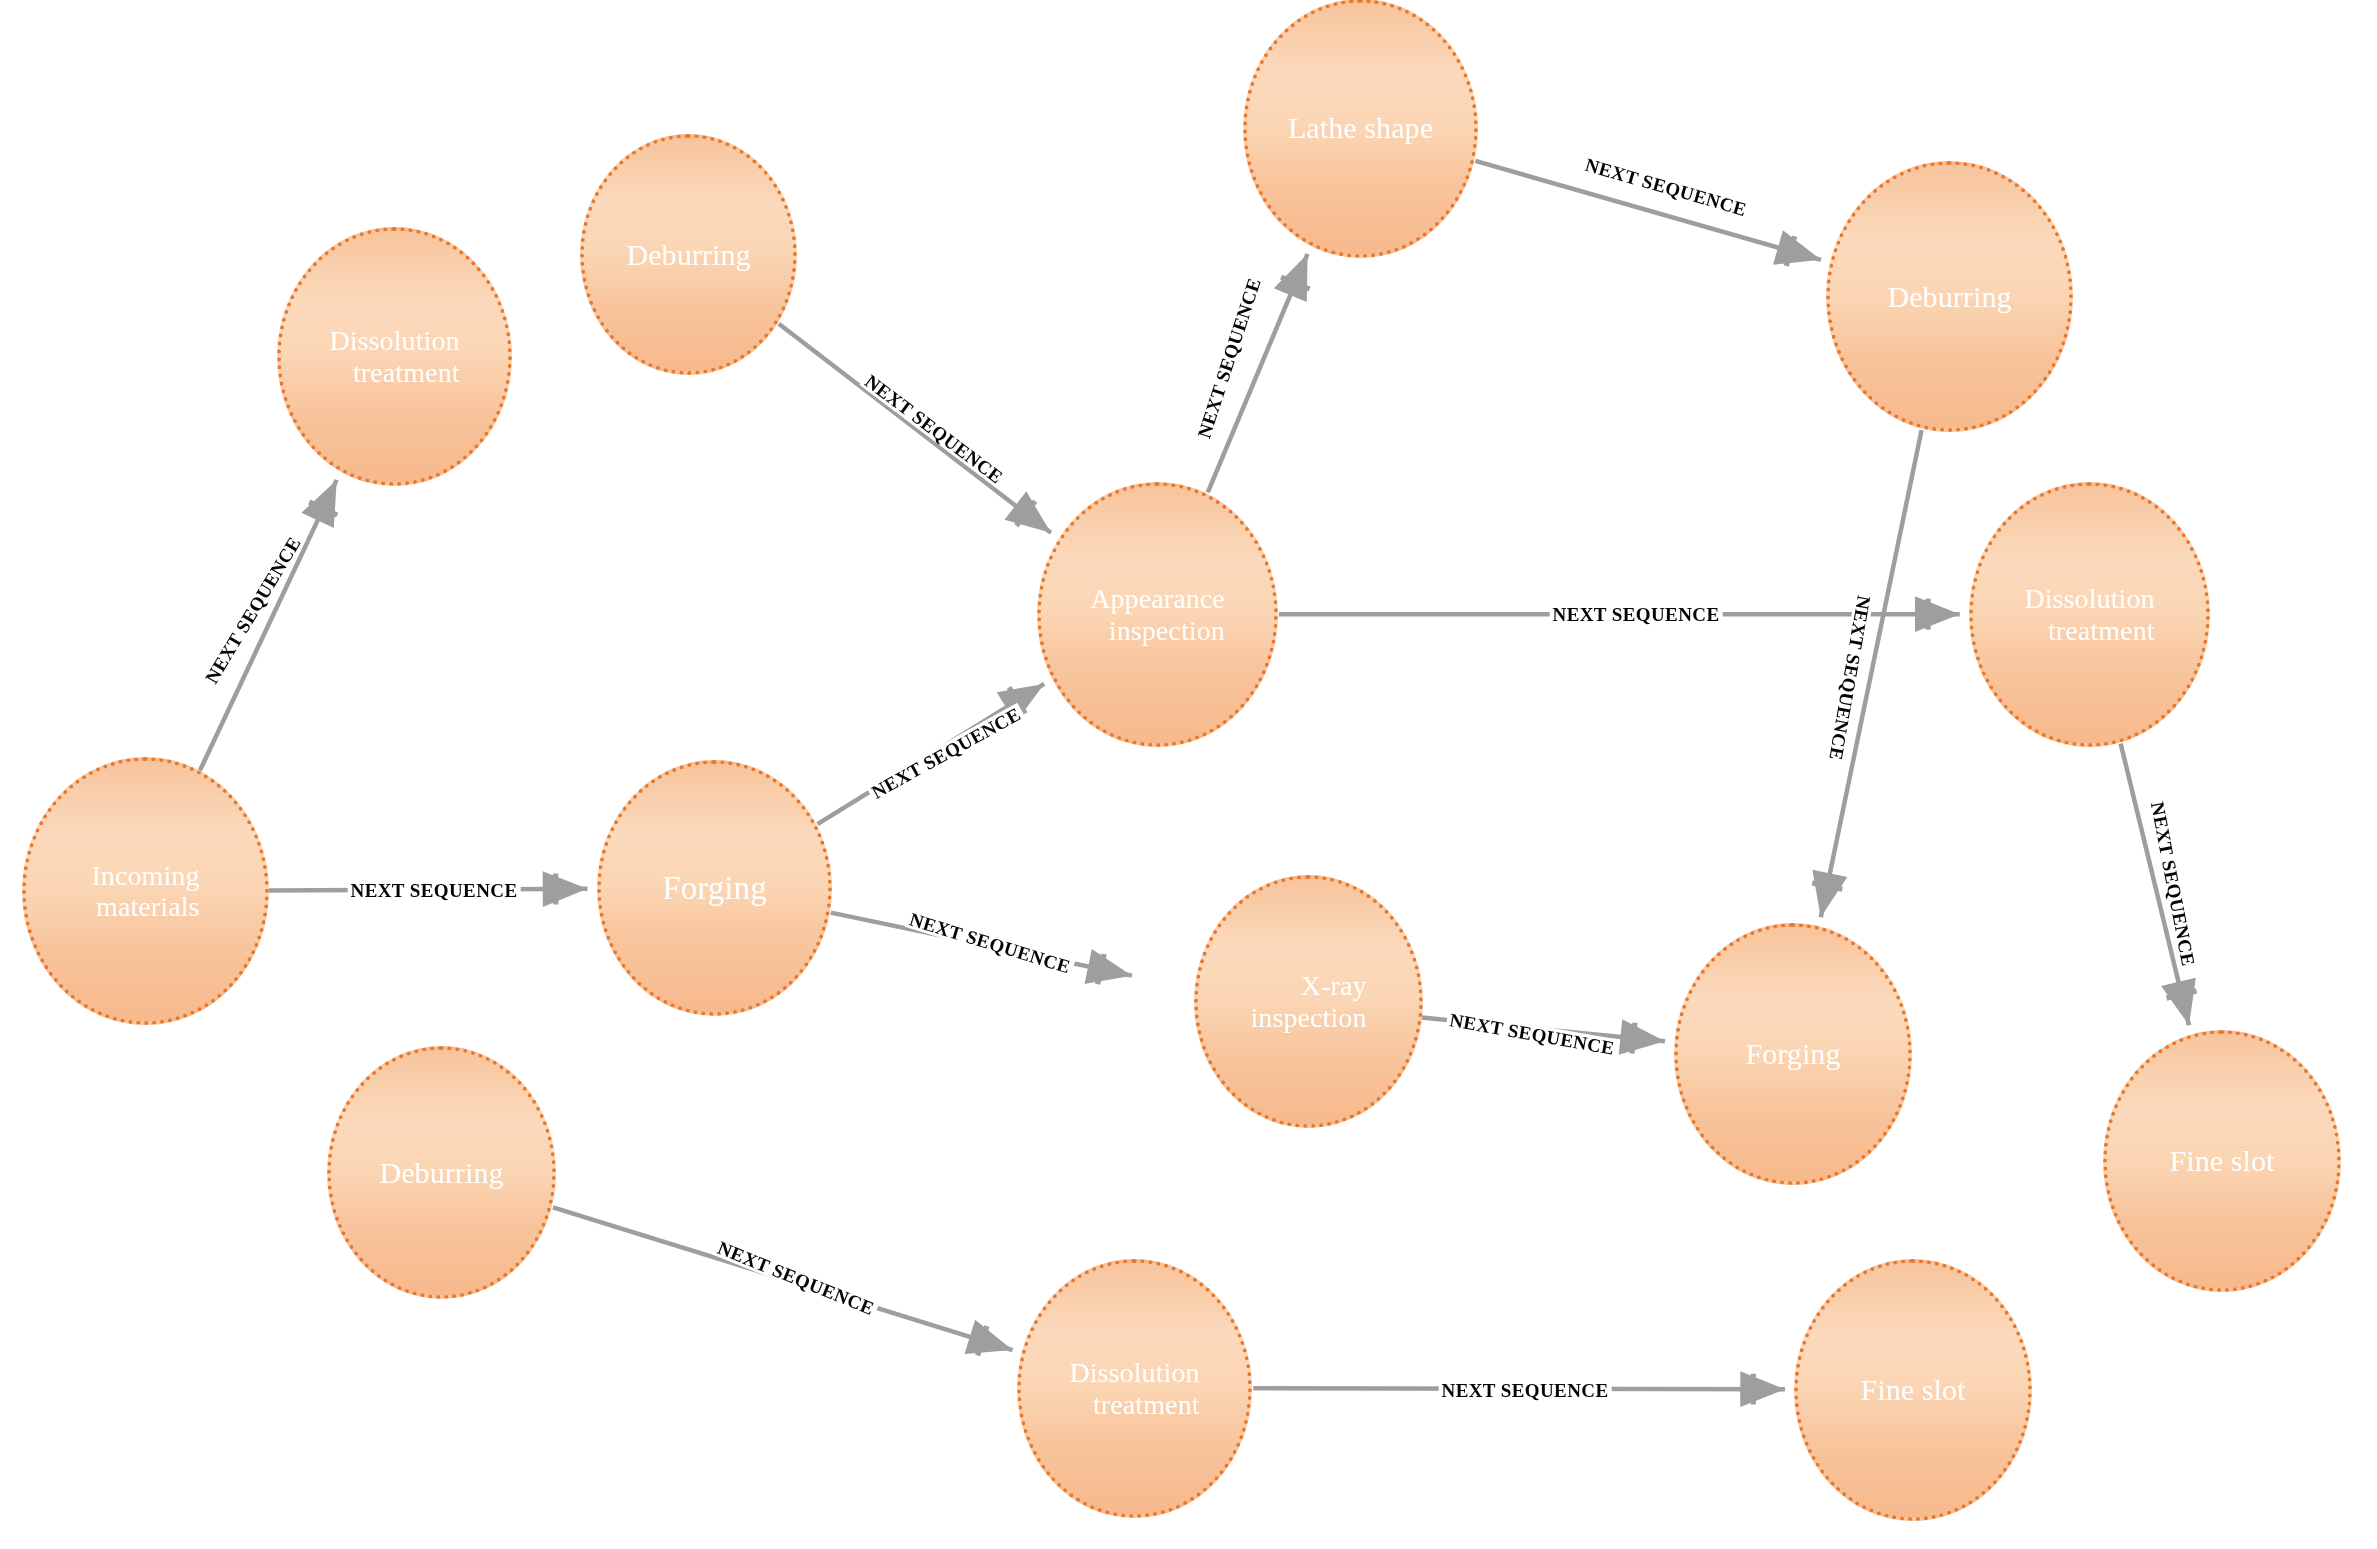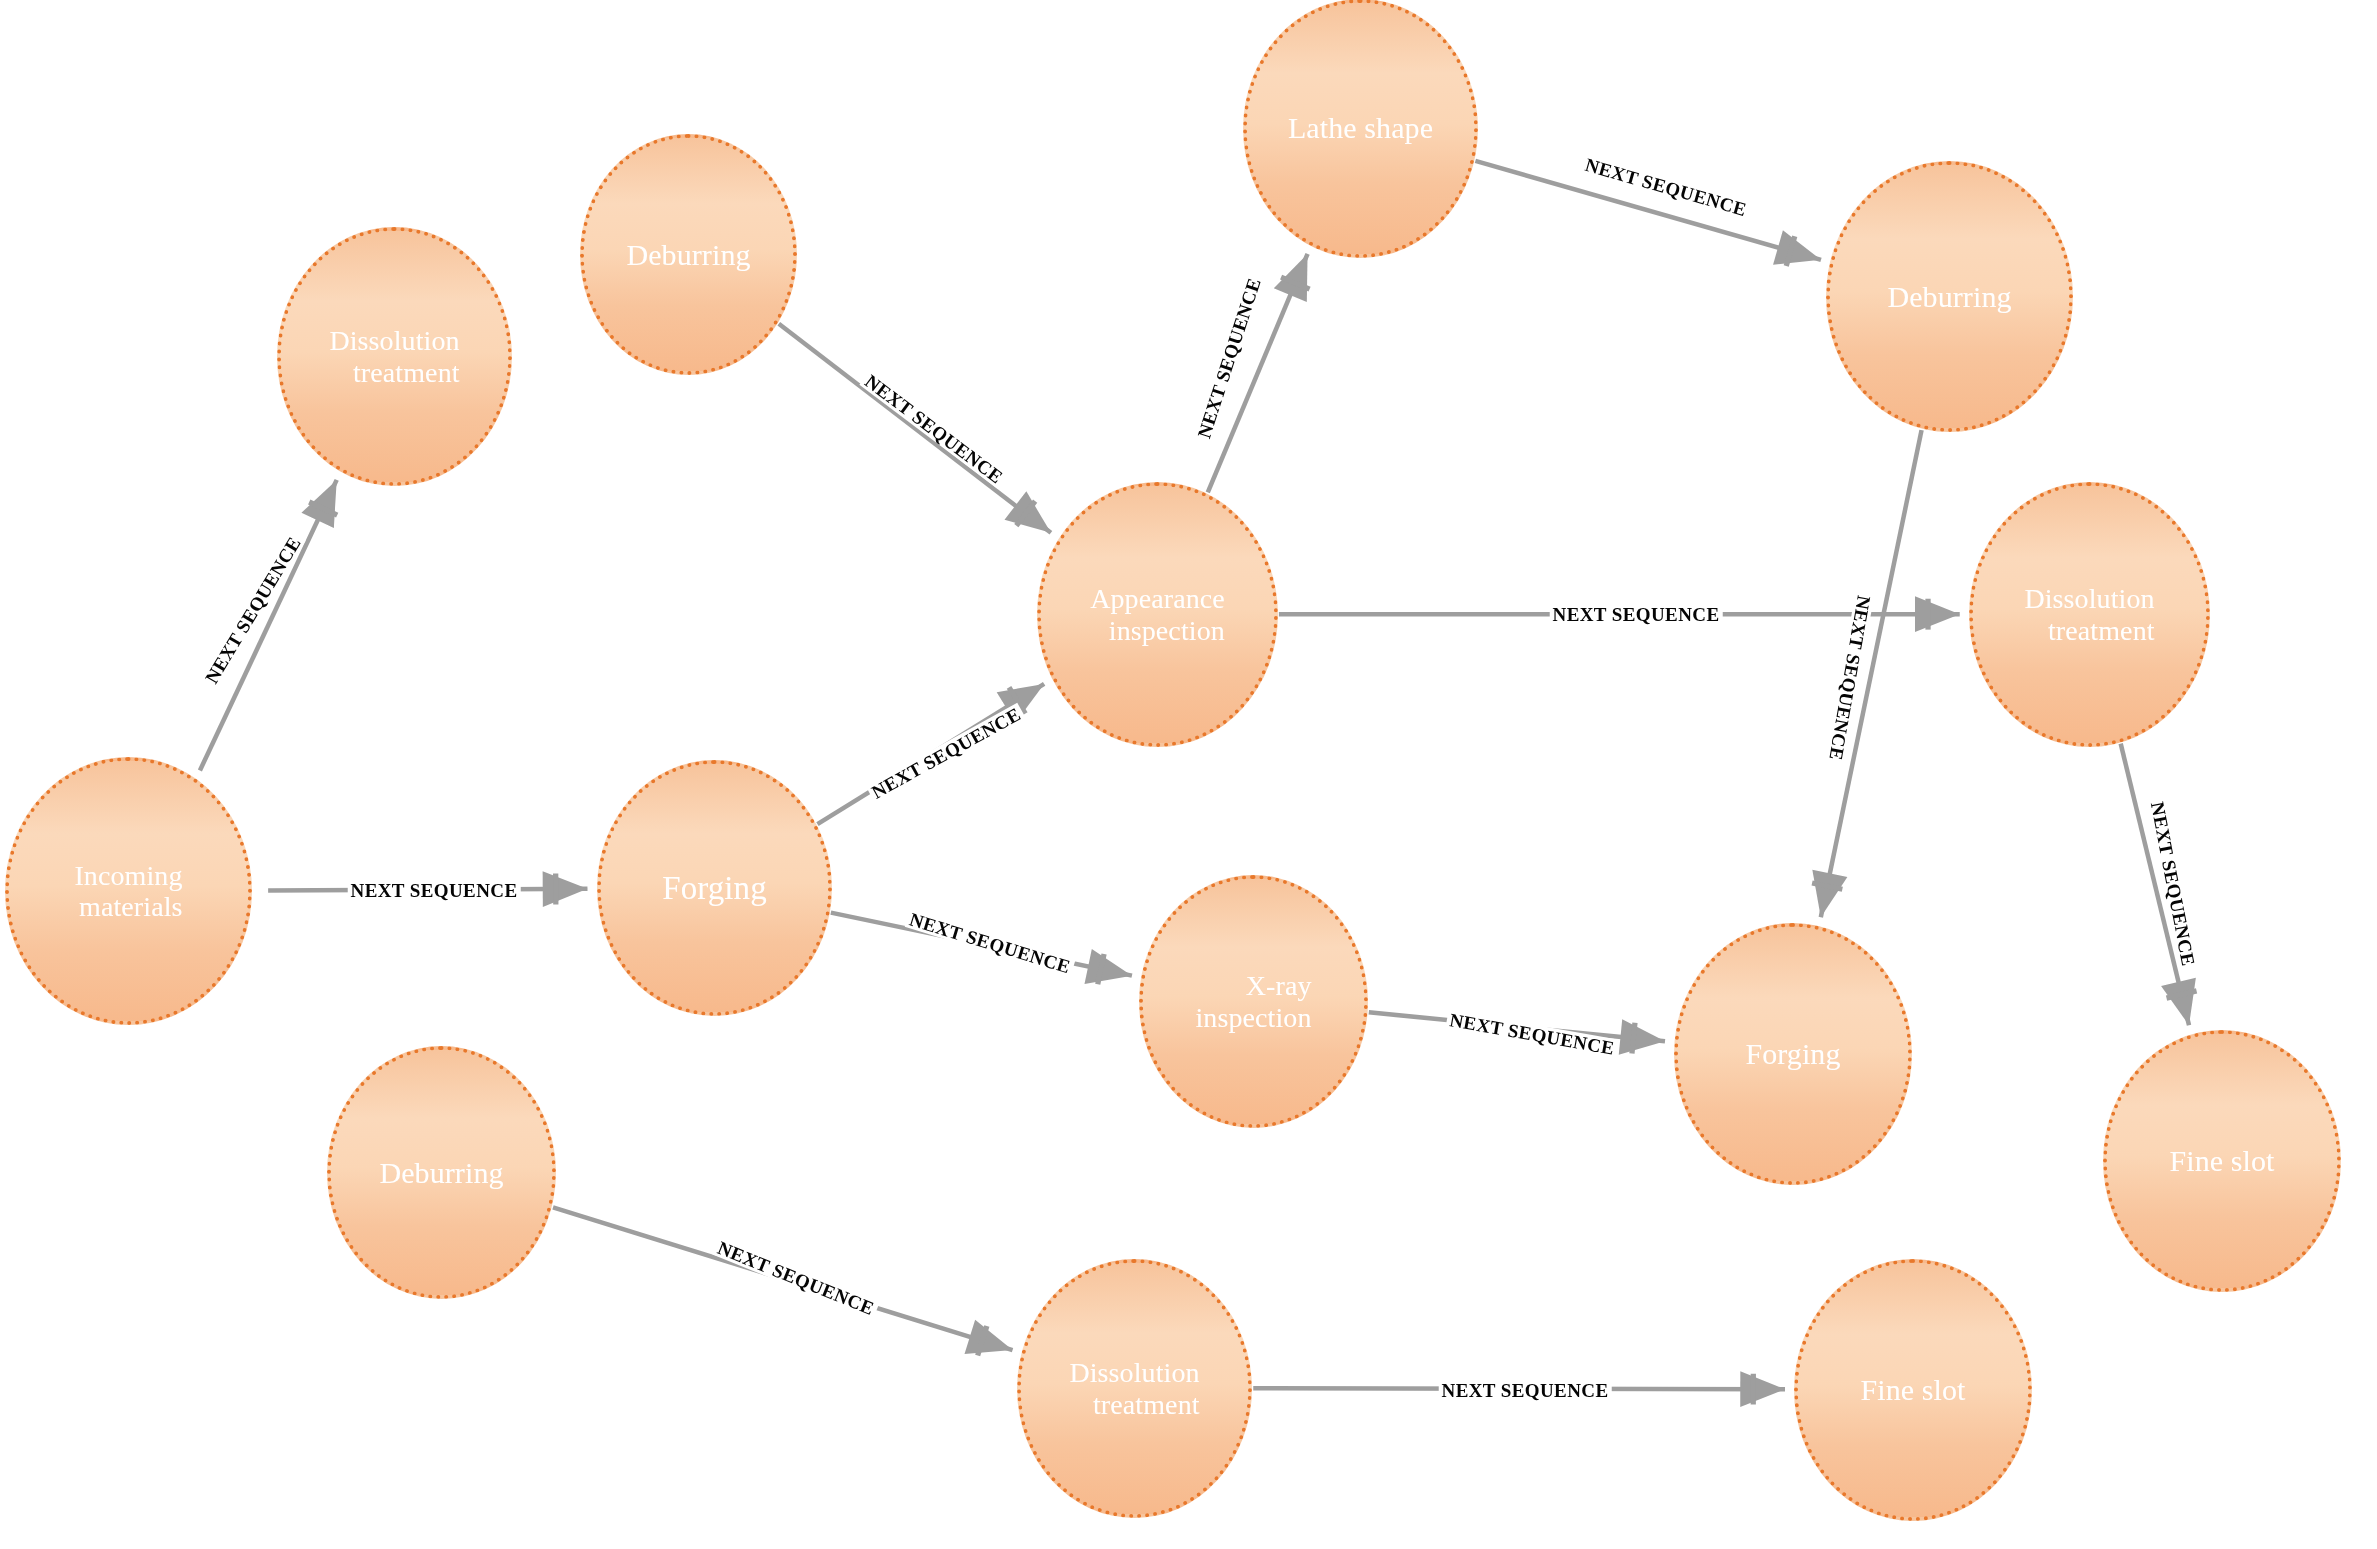--- a/index.html
+++ b/index.html
@@ -105,28 +105,28 @@
         <span class="node-label">Deburring</span>
       </div>
       <div class="node" style="left: 1037px; top: 482px; width: 241px; height: 265px; font-size: 28px;">
         <span class="node-label">Appearance
 inspection</span>
       </div>
       <div class="node" style="left: 1969px; top: 482px; width: 241px; height: 265px; font-size: 28px;">
         <span class="node-label">Dissolution
 treatment</span>
       </div>
-      <div class="node" style="left: 5px; top: 757px; width: 247px; height: 268px; font-size: 28px;">
+      <div class="node" style="left: 22px; top: 757px; width: 247px; height: 268px; font-size: 28px;">
         <span class="node-label">Incoming
 materials</span>
       </div>
       <div class="node" style="left: 597px; top: 760px; width: 235px; height: 256px; font-size: 33px;">
         <span class="node-label">Forging</span>
       </div>
-      <div class="node" style="left: 1139px; top: 875px; width: 229px; height: 253px; font-size: 28px;">
+      <div class="node" style="left: 1194px; top: 875px; width: 229px; height: 253px; font-size: 28px;">
         <span class="node-label">X-ray
 inspection</span>
       </div>
       <div class="node" style="left: 1674px; top: 923px; width: 238px; height: 262px; font-size: 30px;">
         <span class="node-label">Forging</span>
       </div>
       <div class="node" style="left: 2103px; top: 1030px; width: 238px; height: 262px; font-size: 30px;">
         <span class="node-label">Fine slot</span>
       </div>
       <div class="node" style="left: 327px; top: 1046px; width: 229px; height: 253px; font-size: 30px;">

